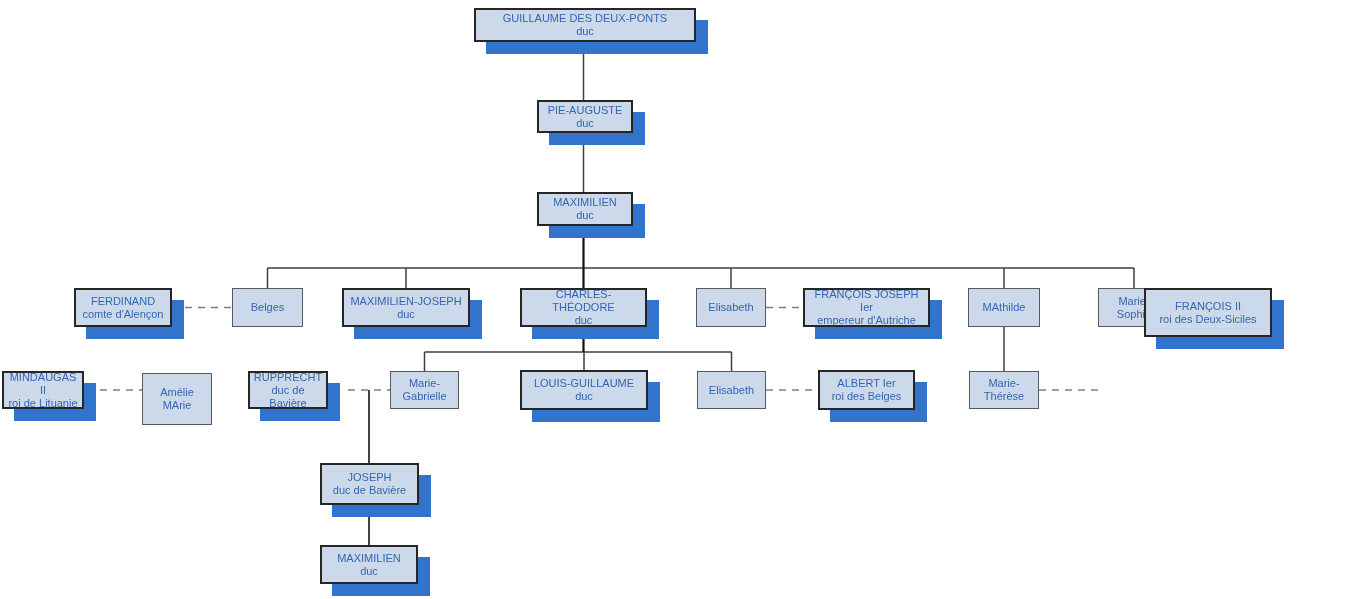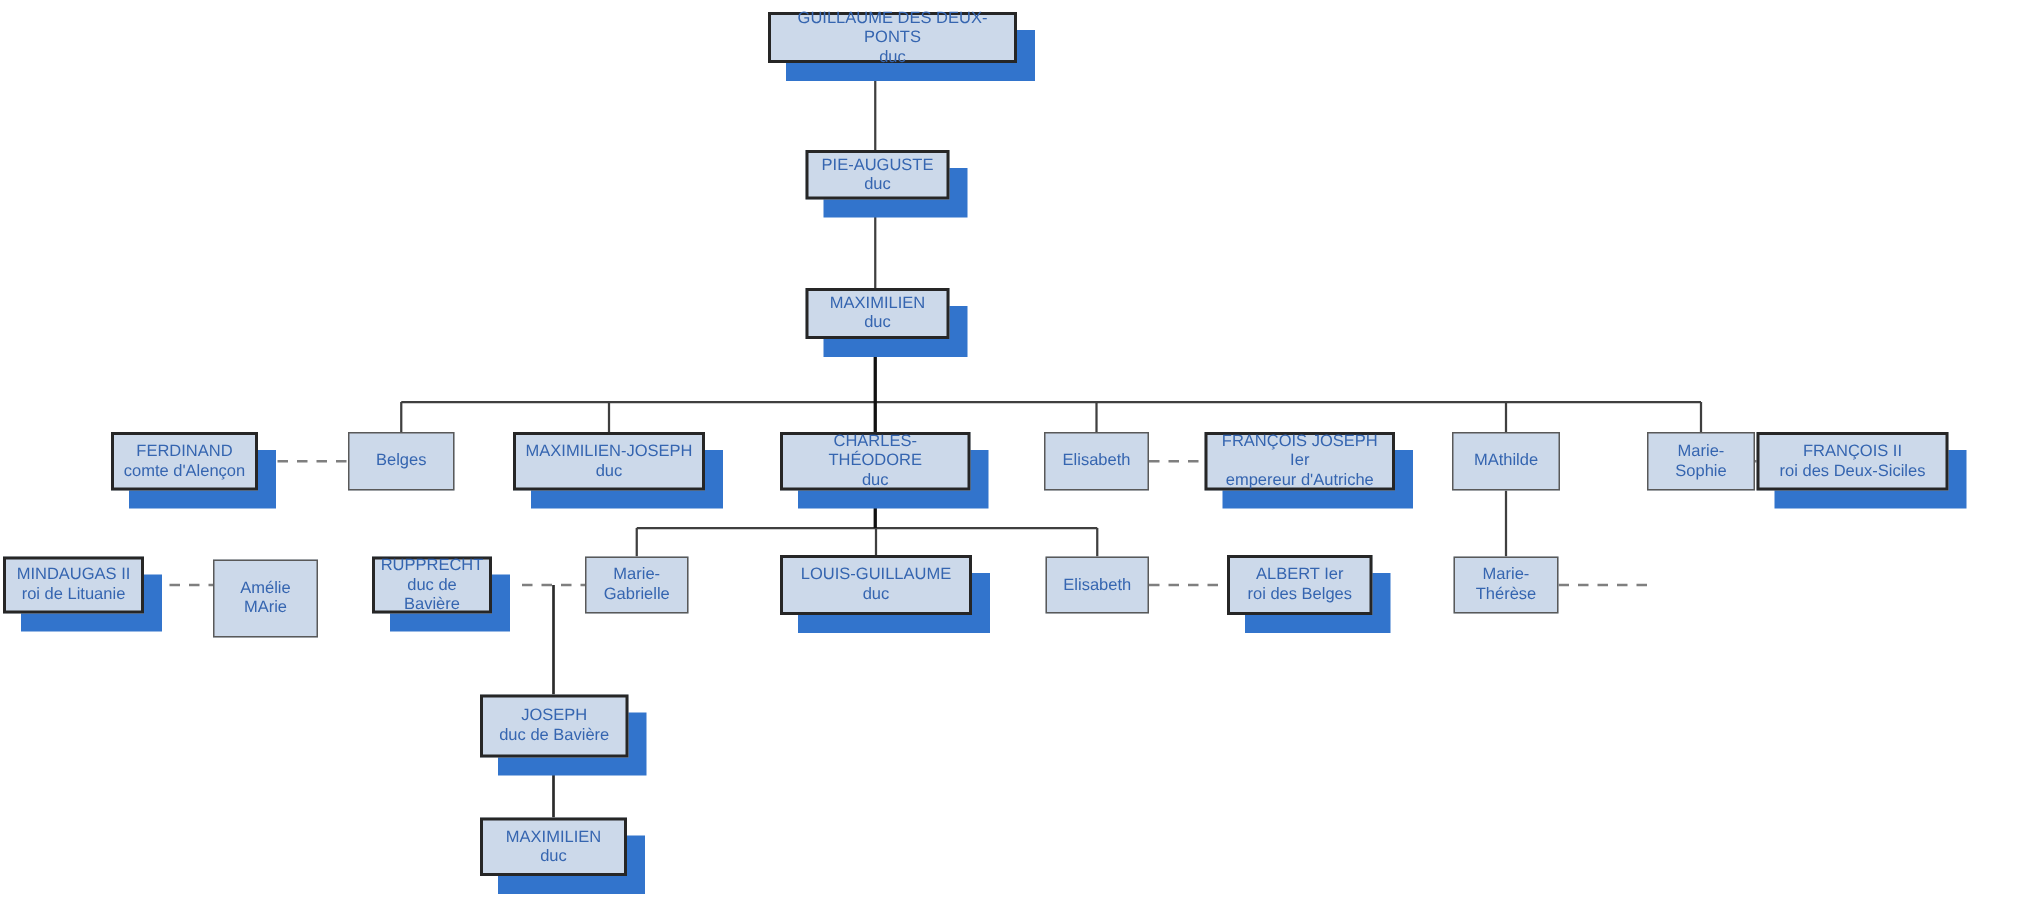--- a/index.html
+++ b/index.html
@@ -57,21 +57,21 @@
       <path d="M172 307.5 H232"></path>
       <path d="M766 307.5 H803"></path>
       <path d="M1170 307.5 H1212"></path>
       <path d="M100 390 H142"></path>
       <path d="M348 390 H390"></path>
       <path d="M766 390 H818"></path>
       <path d="M1039 390 H1099"></path>
     </g>
   </svg>
 
-  <div class="node shadowed" style="left:512px;top:8px;width:166px;height:34px">
+  <div class="node shadowed" style="left:474px;top:8px;width:222px;height:34px">
     <div class="nm">GUILLAUME DES DEUX-PONTS</div>
     <div class="tt">duc</div>
   </div>
 
   <div class="node shadowed" style="left:537px;top:100px;width:96px;height:33px">
     <div class="nm">PIE-AUGUSTE</div>
     <div class="tt">duc</div>
   </div>
 
   <div class="node shadowed" style="left:537px;top:192px;width:96px;height:34px">
@@ -108,26 +108,26 @@
   </div>
 
   <div class="node" style="left:968px;top:288px;width:72px;height:39px">
     <div class="nm">MAthilde</div>
   </div>
 
   <div class="node" style="left:1098px;top:288px;width:72px;height:39px">
     <div class="nm">Marie-Sophie</div>
   </div>
 
-  <div class="node shadowed" style="left:1171px;top:288px;width:128px;height:39px">
+  <div class="node shadowed" style="left:1144px;top:288px;width:128px;height:49px">
     <div class="nm">FRANÇOIS II</div>
     <div class="tt">roi des Deux-Siciles</div>
   </div>
 
-  <div class="node shadowed" style="left:2px;top:371px;width:94px;height:38px">
+  <div class="node shadowed" style="left:2px;top:371px;width:82px;height:38px">
     <div class="nm">MINDAUGAS II</div>
     <div class="tt">roi de Lituanie</div>
   </div>
 
   <div class="node" style="left:142px;top:373px;width:70px;height:52px">
     <div class="nm">Amélie MArie</div>
   </div>
 
   <div class="node shadowed" style="left:248px;top:371px;width:80px;height:38px">
     <div class="nm">RUPPRECHT</div>

